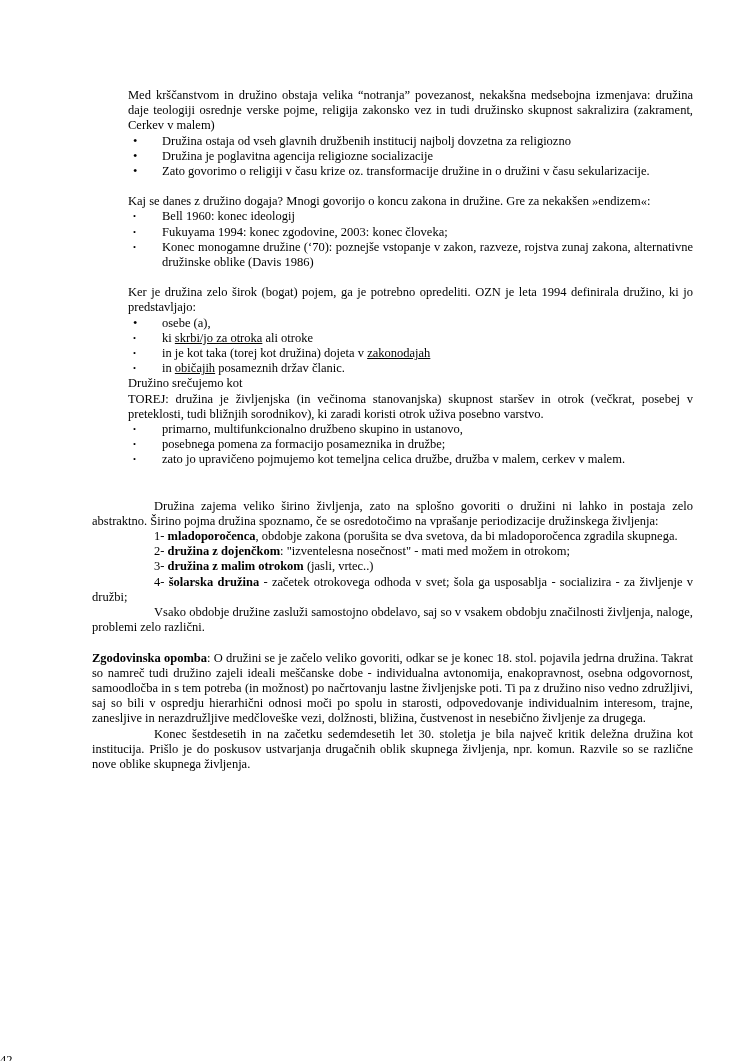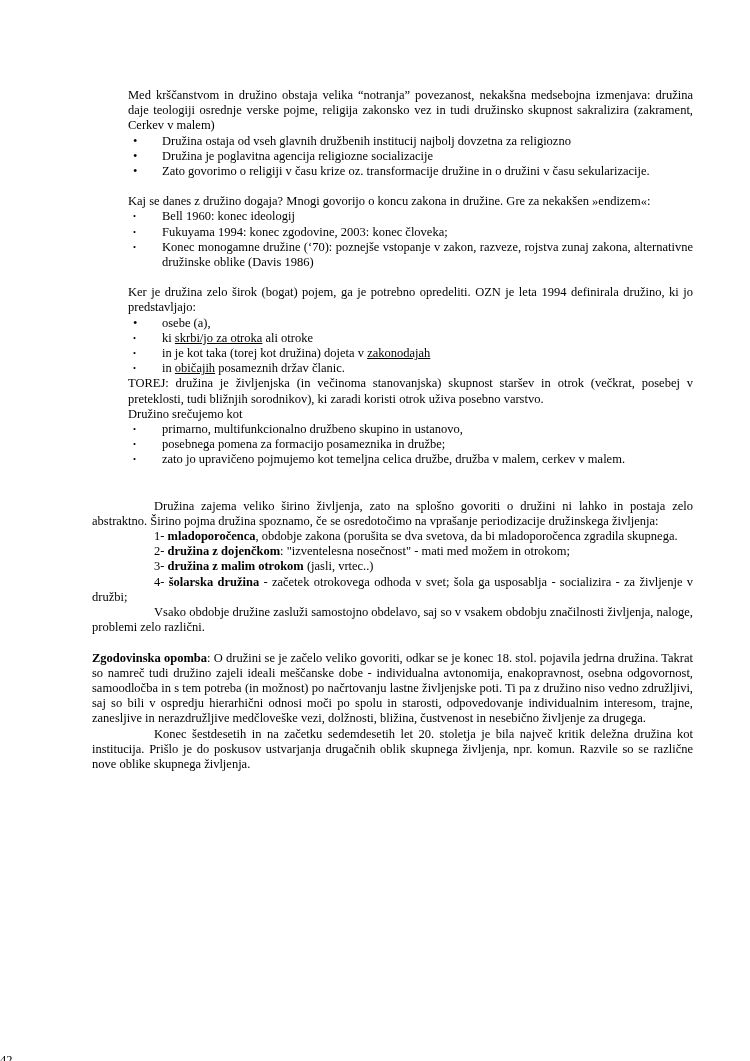--- a/index.html
+++ b/index.html
@@ -89,22 +89,22 @@
         </div>
         <div class="bullet-item">
           <span class="marker marker-s">•</span>
           <span class="item-text"><span class="">in je kot taka (torej kot družina) dojeta v </span><span class="u">zakonodajah</span></span>
         </div>
         <div class="bullet-item">
           <span class="marker marker-s">•</span>
           <span class="item-text"><span class="">in </span><span class="u">običajih</span><span class=""> posameznih držav članic.</span></span>
         </div>
       </div>
+      <p class="para sect"><span class="">Družino srečujemo kot</span></p>
       <p class="para sect"><span class="">TOREJ: družina je življenjska (in večinoma stanovanjska) skupnost staršev in otrok (večkrat, posebej v preteklosti, tudi bližnjih sorodnikov), ki zaradi koristi otrok uživa posebno varstvo.</span></p>
-      <p class="para sect"><span class="">Družino srečujemo kot</span></p>
       <div class="list sect">
         <div class="bullet-item">
           <span class="marker marker-s">•</span>
           <span class="item-text"><span class="">primarno, multifunkcionalno družbeno skupino in ustanovo,</span></span>
         </div>
         <div class="bullet-item">
           <span class="marker marker-s">•</span>
           <span class="item-text"><span class="">posebnega pomena za formacijo posameznika in družbe;</span></span>
         </div>
         <div class="bullet-item">
@@ -112,16 +112,16 @@
           <span class="item-text"><span class="">zato jo upravičeno pojmujemo kot temeljna celica družbe, družba v malem, cerkev v malem.</span></span>
         </div>
       </div>
       <p class="para indent gap2"><span class="">Družina zajema veliko širino življenja, zato na splošno govoriti o družini ni lahko in postaja zelo abstraktno. Širino pojma družina spoznamo, če se osredotočimo na vprašanje periodizacije družinskega življenja:</span></p>
       <p class="para indent"><span class="">1- </span><span class="b i ">mladoporočenca</span><span class="">, obdobje zakona (porušita se dva svetova, da bi mladoporočenca zgradila skupnega.</span></p>
       <p class="para indent"><span class="">2- </span><span class="b i ">družina z dojenčkom</span><span class="">: "izventelesna nosečnost" - mati med možem in otrokom;</span></p>
       <p class="para indent"><span class="">3- </span><span class="b i ">družina z malim otrokom</span><span class=""> (jasli, vrtec..)</span></p>
       <p class="para indent"><span class="">4- </span><span class="b i ">šolarska družina</span><span class=""> - začetek otrokovega odhoda v svet; šola ga usposablja - socializira - za življenje v družbi;</span></p>
       <p class="para indent"><span class="">Vsako obdobje družine zasluži samostojno obdelavo, saj so v vsakem obdobju značilnosti življenja, naloge, problemi zelo različni.</span></p>
       <p class="para gap1"><span class="b ">Zgodovinska opomba</span><span class="">: O družini se je začelo veliko govoriti, odkar se je konec 18. stol. pojavila jedrna družina. Takrat so namreč tudi družino zajeli ideali meščanske dobe - individualna avtonomija, enakopravnost, osebna odgovornost, samoodločba in s tem potreba (in možnost) po načrtovanju lastne življenjske poti. Ti pa z družino niso vedno združljivi, saj so bili v ospredju hierarhični odnosi moči po spolu in starosti, odpovedovanje individualnim interesom, trajne, zanesljive in nerazdružljive medčloveške vezi, dolžnosti, bližina, čustvenost in nesebično življenje za drugega.</span></p>
-      <p class="para indent"><span class="">Konec šestdesetih in na začetku sedemdesetih let 20. stoletja je bila največ kritik deležna družina kot institucija. Prišlo je do poskusov ustvarjanja drugačnih oblik skupnega življenja, npr. komun. Razvile so se različne nove oblike skupnega življenja.</span></p>
+      <p class="para indent"><span class="">Konec šestdesetih in na začetku sedemdesetih let 30. stoletja je bila največ kritik deležna družina kot institucija. Prišlo je do poskusov ustvarjanja drugačnih oblik skupnega življenja, npr. komun. Razvile so se različne nove oblike skupnega življenja.</span></p>
     </div>
   <div class="page-number">42</div>
 </div>
 
 </body></html>

